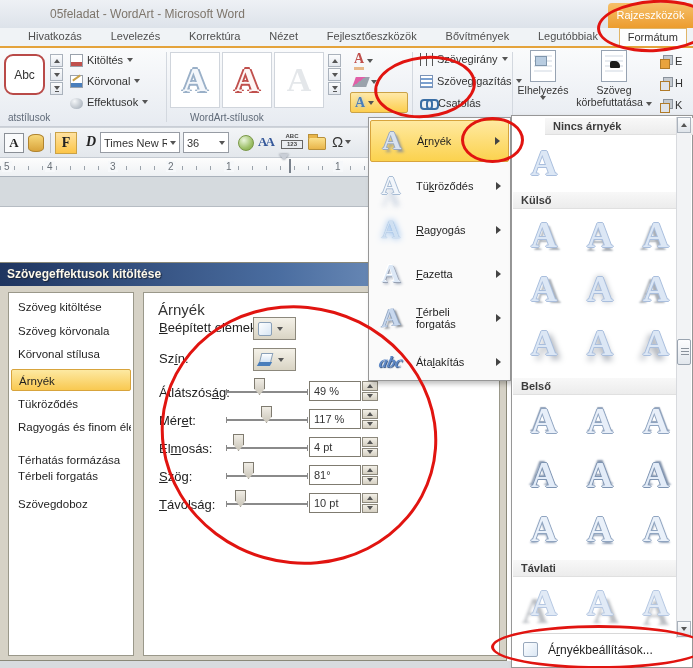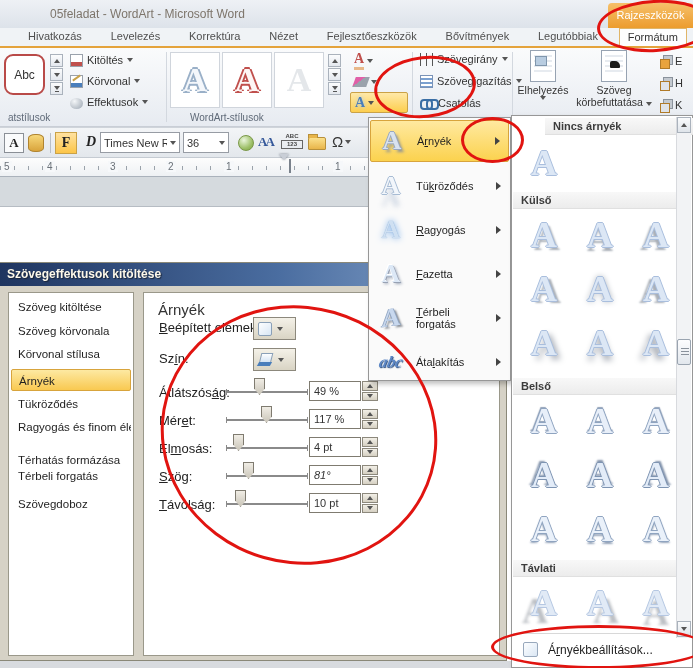--- a/index.html
+++ b/index.html
@@ -400,21 +400,21 @@
           </span>
           <span>
             <i class="td"></i>
           </span>
         </div>
 
       <span class="dlabel" style="top:176px;"><u>S</u>zög:</span>
       <div class="track" style="top:182px;">
           <span class="thumb" style="left:17px;"></span>
         </div>
-      <span class="valbox" style="top:172px;font-style:italic;">81°</span>
+      <span class="valbox" style="top:172px;">81°</span>
       <div class="spin" style="top:172px;">
           <span>
             <i class="tu"></i>
           </span>
           <span>
             <i class="td"></i>
           </span>
         </div>
 
       <span class="dlabel" style="top:204px;"><u>T</u>ávolság:</span>

